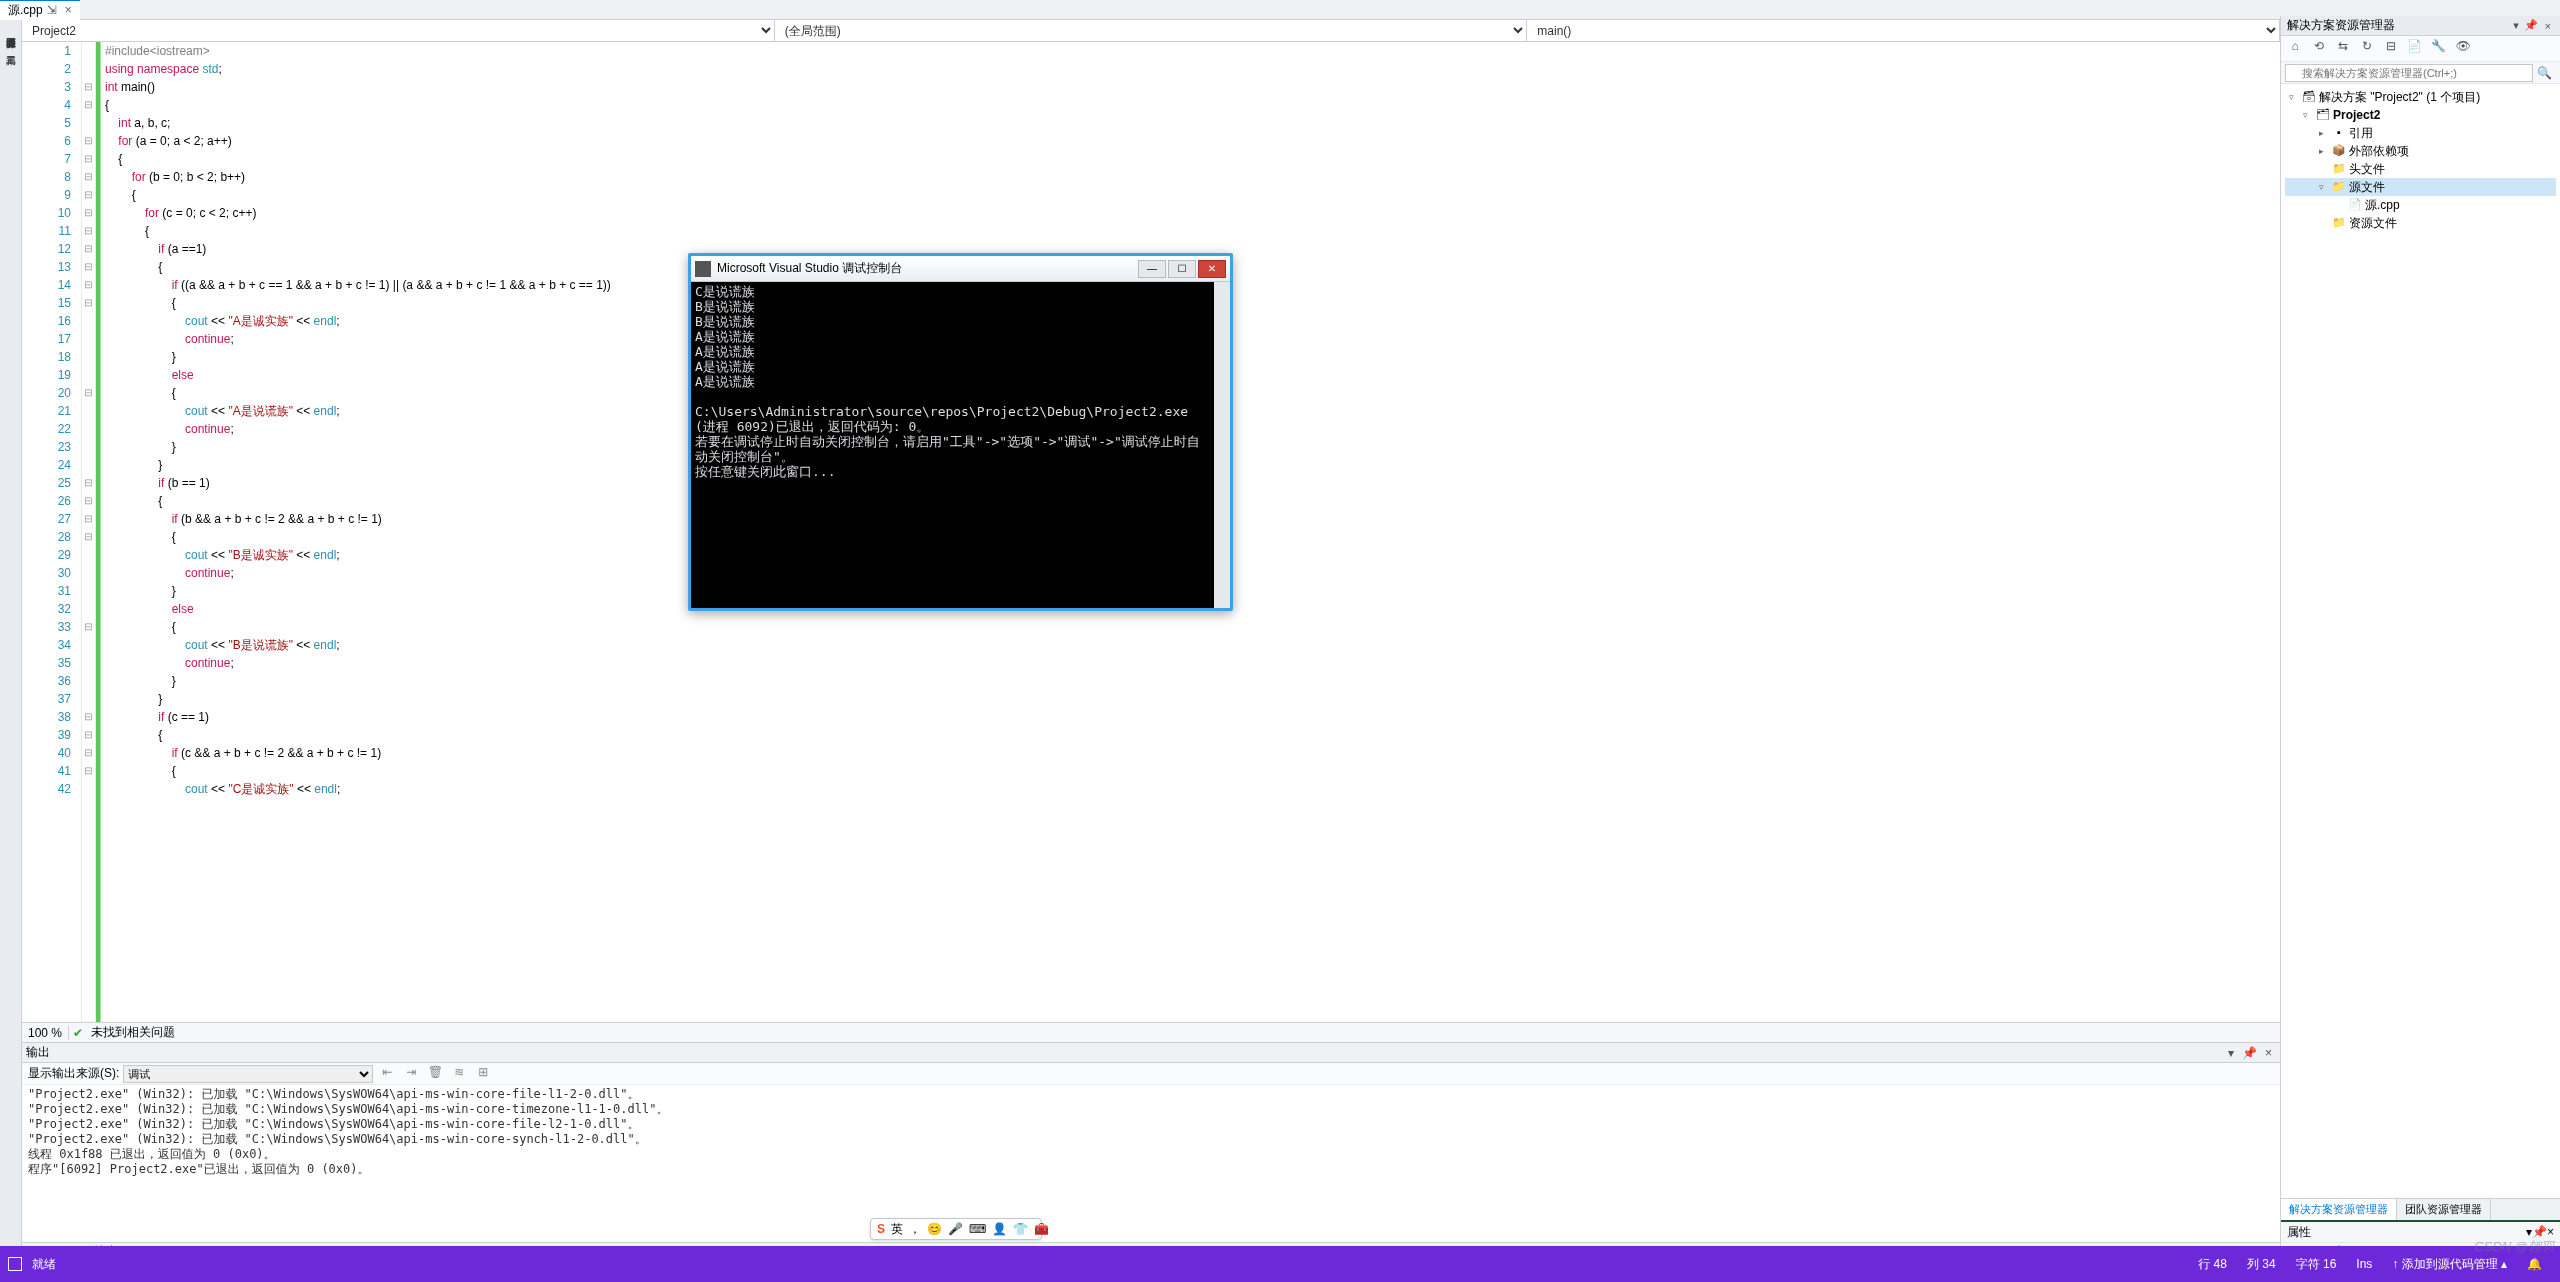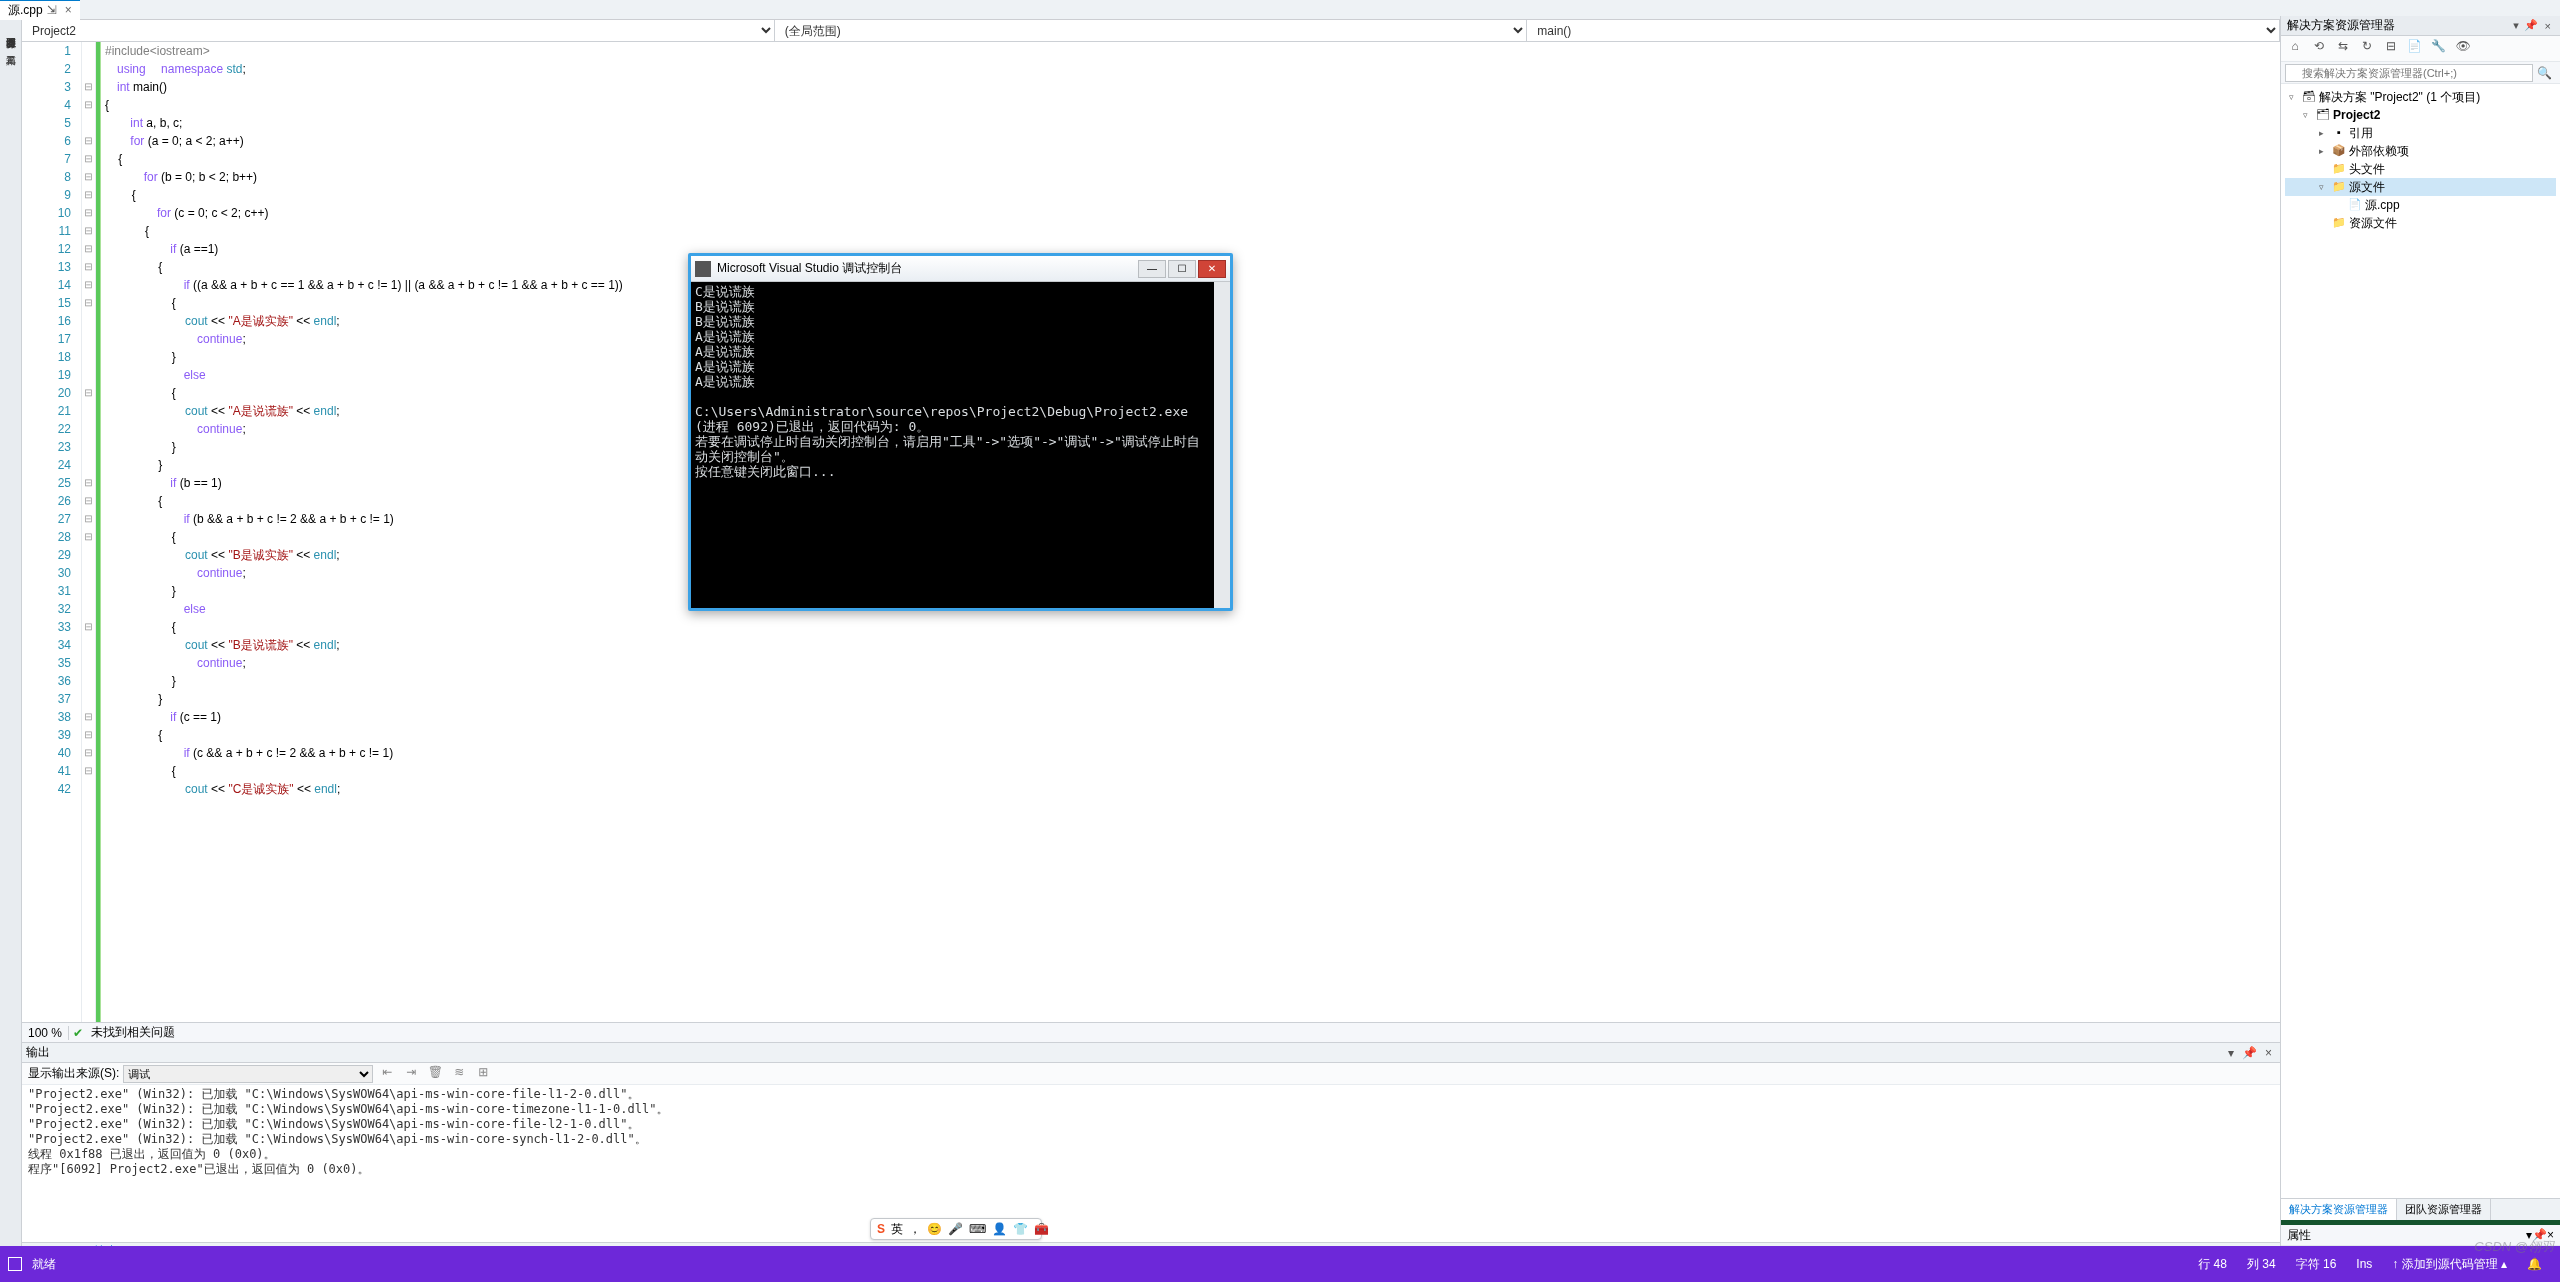--- a/index.html
+++ b/index.html
@@ -25,21 +25,21 @@
 .breadcrumb-select { flex: 1; border: none; border-right: 1px solid #ccd0d5; background: #fff; padding: 0 6px; font-size: 12px; color: #333; }
 
 
 .editor { flex: 1; display: flex; overflow: hidden; font-family: Consolas, monospace; background: #fff; }
 .gutter { width: 60px; background: #fff; border-right: 1px solid #e8ecf0; text-align: right; padding-right: 10px; color: #2b91af; font-size: 13px; line-height: 18px; }
 .gutter-line { height: 18px; }
 .fold-col { width: 14px; background: #fff; border-right: 1px solid #e8ecf0; }
 .fold-mark { height: 18px; font-size: 10px; color: #999; text-align: center; line-height: 18px; }
 .code-col { flex: 1; padding-left: 4px; font-size: 13px; line-height: 18px; white-space: pre; border-left: 1px solid #a9e29a; }
 .code-line { height: 18px; }
-.code-line .kw { color: #8b5cf6; margin-left: 12px; }
+.code-line .kw { color: #be185d; }
 .code-line .dir { color: #808080; }
 .code-line .str { color: #a31515; }
 .code-line .type { color: #2b91af; }
 .change-bar { width: 4px; background: #5bc95b; }
 
 
 .editor-status { height: 20px; display: flex; align-items: center; border-top: 1px solid #ccd0d5; background: #f5f7fa; font-size: 11px; }
 .zoom-box { padding: 0 6px; border-right: 1px solid #ccd0d5; }
 .status-check { color: #2fa52f; margin: 0 4px; }
 .status-msg { padding: 0 4px; }
@@ -82,21 +82,21 @@
 .tree-label { padding-left: 2px; }
 .tree-label.bold { font-weight: bold; }
 .indent-1 { padding-left: 18px; }
 .indent-2 { padding-left: 34px; }
 .indent-3 { padding-left: 50px; }
 
 .rp-tabs { height: 22px; display: flex; border-top: 1px solid #ccd0d5; background: #eef2f5; }
 .rp-tab { padding: 3px 8px; font-size: 11px; border-right: 1px solid #ccd0d5; }
 .rp-tab.active { background: #fff; color: #0078d4; }
 
-.rp-props { height: 42px; border-top: 5px solid #14532d; }
+.rp-props { height: 42px; border-top: 2px solid #14532d; }
 .rp-props-title { height: 20px; padding: 2px 6px; font-size: 11px; display: flex; align-items: center; }
 .rp-props-title .spacer { flex: 1; }
 .rp-props-bar { height: 22px; display: flex; align-items: center; gap: 4px; padding: 2px 4px; border-top: 1px solid #e4e8ec; }
 .rp-props-bar .tbtn { width: 20px; height: 18px; color: #666; text-align: center; }
 
 
 .ime-bar { position: absolute; left: 870px; bottom: 42px; width: 172px; height: 22px; background: #fff; border: 1px solid #c4c8cc; border-radius: 4px; display: flex; align-items: center; gap: 6px; padding: 0 6px; box-shadow: 0 1px 3px rgba(0,0,0,.15); }
 .ime-icon { color: #f25022; font-weight: bold; }
 
 

